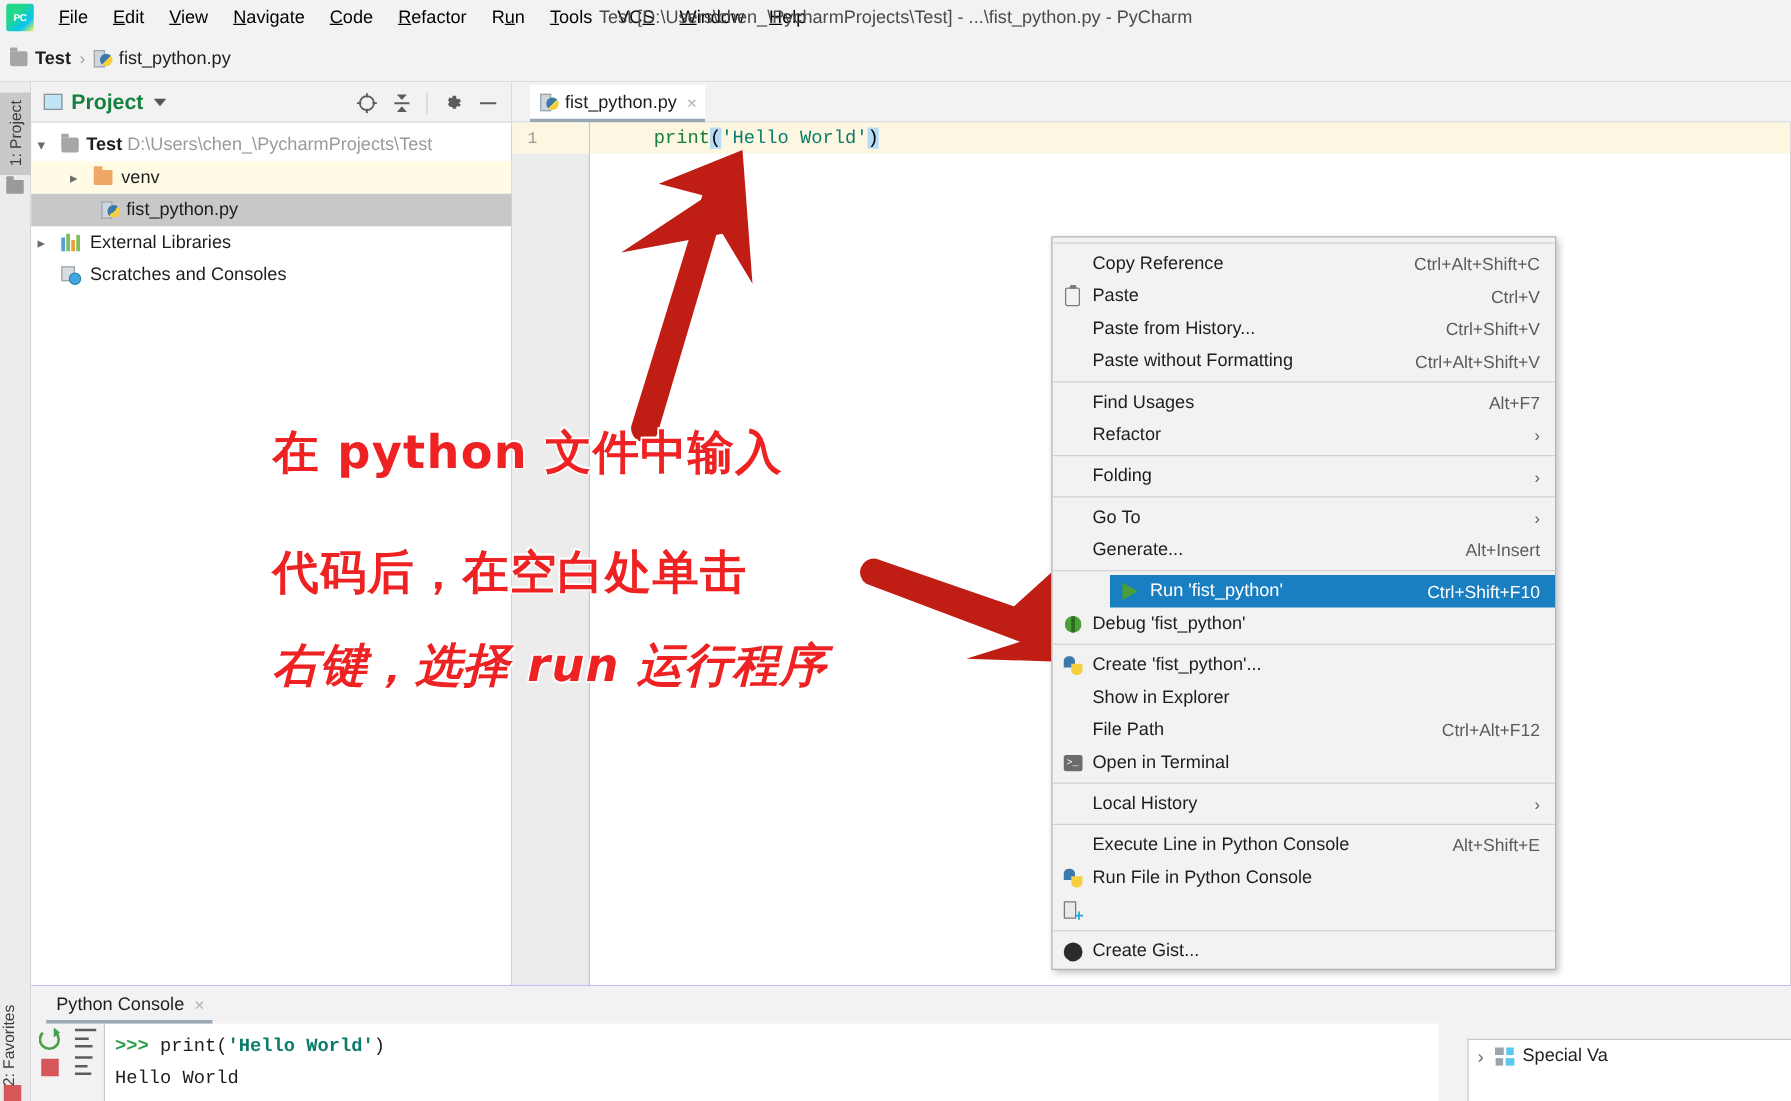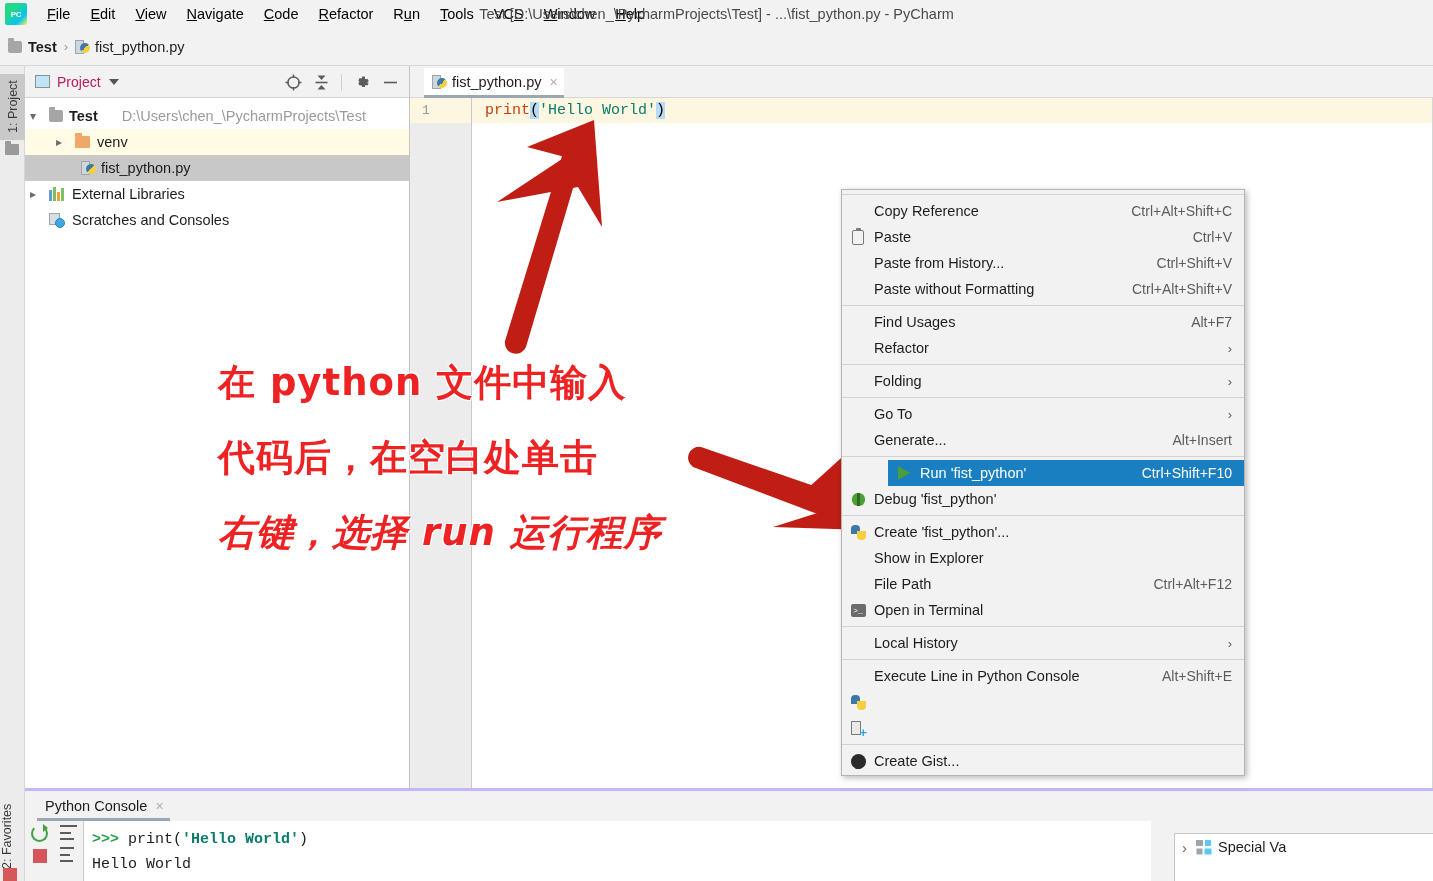--- a/index.html
+++ b/index.html
@@ -123,21 +123,21 @@
   #project-header {
     position: absolute; left: 0; top: 0; width: 100%; height: 32px;
     background: #f2f2f2; border-bottom: 1px solid #d6d6d6;
     display: flex; align-items: center; box-sizing: border-box;
   }
   #project-title-box { display: flex; align-items: center; padding-left: 10px; }
   #proj-sq {
     width: 15px; height: 13px; border: 1.5px solid #8f8f8f; background:#bfe6f7;
     box-sizing: border-box; margin-right: 7px;
   }
-  #project-title { font-size: 14px; color: #be185d; }
+  #project-title { font-size: 17px; color: #15803d; font-weight: bold; }
   .caret-down {
     width: 0; height: 0; margin-left: 8px;
     border-left: 5px solid transparent; border-right: 5px solid transparent;
     border-top: 6px solid #555;
   }
   #project-tools {
     position: absolute; right: 6px; top: 0; height: 32px;
     display: flex; align-items: center; gap: 2px;
   }
   .ptool { width: 26px; height: 26px; display: flex; align-items: center; justify-content: center; cursor: default; }
@@ -147,21 +147,21 @@
   .trow {
     height: 26px; display: flex; align-items: center;
     font-size: 14.5px; white-space: nowrap; cursor: default;
   }
   .trow.sel-yellow { background: #fffbe5; }
   .trow.sel-gray { background: #c8c8c8; }
   .arrow-r, .arrow-d { width: 16px; flex: none; display:flex; align-items:center; justify-content:center; color:#6b6b6b; font-size: 12px; }
   .ind16 { width: 16px; flex: none; }
   .ind24 { width: 26px; flex: none; }
   .tname-bold { font-weight: bold; }
-  .tpath { color: #9b9b9b; margin-left: 24px; font-weight: normal; }
+  .tpath { color: #9b9b9b; margin-left: 4px; font-weight: normal; }
   .ico-folder-orange {
     width: 15px; height: 12px; margin-right: 7px; flex: none;
     background: #f0a868; border-radius: 1px; position: relative;
   }
   .ico-folder-orange::before {
     content: ""; position: absolute; left: 0; top: -3px; width: 7px; height: 3px;
     background: #f0a868; border-radius: 1px 1px 0 0;
   }
   .ico-libs { width: 17px; height: 14px; margin-right: 6px; flex:none; display:flex; align-items:flex-end; gap:1.5px; }
   .ico-libs i { display:block; width:2.5px; background:#7fbf5f; }
@@ -208,21 +208,21 @@
     background: #fdf7e2; color: #999; font-size: 13px;
     font-family: "Liberation Mono", monospace;
     display: flex; align-items: center; padding-left: 12px; box-sizing: border-box;
   }
   #code-line1 {
     position: absolute; left: 62px; top: 0; right: 0; height: 25px;
     background: #fdf7e2; display: flex; align-items: center;
     padding-left: 13px; box-sizing: border-box;
     font-family: "Liberation Mono", monospace; font-size: 15px; white-space: pre;
   }
-  .k-fn { color: #c2410c; }
+  .k-fn { color: #15803d; margin-left: 38px; }
   .k-str { color: #0a7c6b; }
   .k-paren-hl { background: #b6dcf5; color: #000; }
   #code-blank {
     position: absolute; left: 62px; top: 25px; right: 0; bottom: 0; background: #fff;
   }
   #editor-right-border {
     position: absolute; right: 0; top: 32px; bottom: 0; width: 1px; background: #d6d6d6;
   }
 
   
@@ -230,21 +230,21 @@
     position: absolute;
     color: #ee2222;
     font-family: "DejaVu Sans", sans-serif;
     font-weight: bold;
     font-size: 37px;
     letter-spacing: 1px;
     white-space: nowrap;
     text-shadow: -1.2px -1.2px 0 #ffffff, 1.2px -1.2px 0 #ffffff,
                  -1.2px 1.2px 0 #ffffff, 1.2px 1.2px 0 #ffffff;
   }
-  #ann-l1 { left: 218px; top: 358px; }
+  #ann-l1 { left: 218px; top: 337px; }
   #ann-l2 { left: 218px; top: 433px; }
   #ann-l3 { left: 218px; top: 508px; font-style: italic; }
   #arrow-up, #arrow-right { position: absolute; }
   #arrow-up { left: 480px; top: 115px; }
   #arrow-right { left: 660px; top: 425px; }
 
   
   #ctxmenu {
     position: absolute; left: 841px; top: 189px; width: 404px;
     background: #f2f2f2;
@@ -319,21 +319,21 @@
     width: 15px; height: 15px; border-radius: 50%; background:#2b2b2b; position:relative;
   }
   .i-git::after {
     content:""; position:absolute; left:4.5px; bottom:0; width:6px; height:5px;
     background:#2b2b2b; border-radius:0 0 2px 2px;
   }
 
   
   #console-panel {
     position: absolute; left: 25px; top: 788px; right: 0; bottom: 0;
-    background: #ffffff; border-top: 3px solid #c4b5fd; box-sizing: border-box;
+    background: #ffffff; border-top: 1px solid #c4b5fd; box-sizing: border-box;
   }
   #console-tabbar {
     position: absolute; left: 0; top: 0; right: 0; height: 30px;
     background: #f2f2f2; box-sizing: border-box;
   }
   #console-tab {
     position: absolute; left: 12px; top: 2px; height: 28px;
     display: flex; align-items: center; padding: 0 6px 0 8px;
     box-sizing: border-box; border-bottom: 3px solid #9aa7b4;
   }
@@ -657,20 +657,21 @@
 
   <div class="mrow">
     <span class="m-ico"></span>
     <span class="m-label">Execute Line in Python Console</span>
     <span class="m-short">Alt+Shift+E</span>
   </div>
   <div class="mrow">
     <span class="m-ico">
         <span class="i-pysm"></span>
       </span>
+    <span class="m-label">Run File in Python Console</span>
     <span class="m-short"></span>
   </div>
   <div class="mrow">
     <span class="m-ico">
         <span class="i-cmp"></span>
       </span>
     <span class="m-short"></span>
   </div>
 
   <div class="m-divider"></div>

